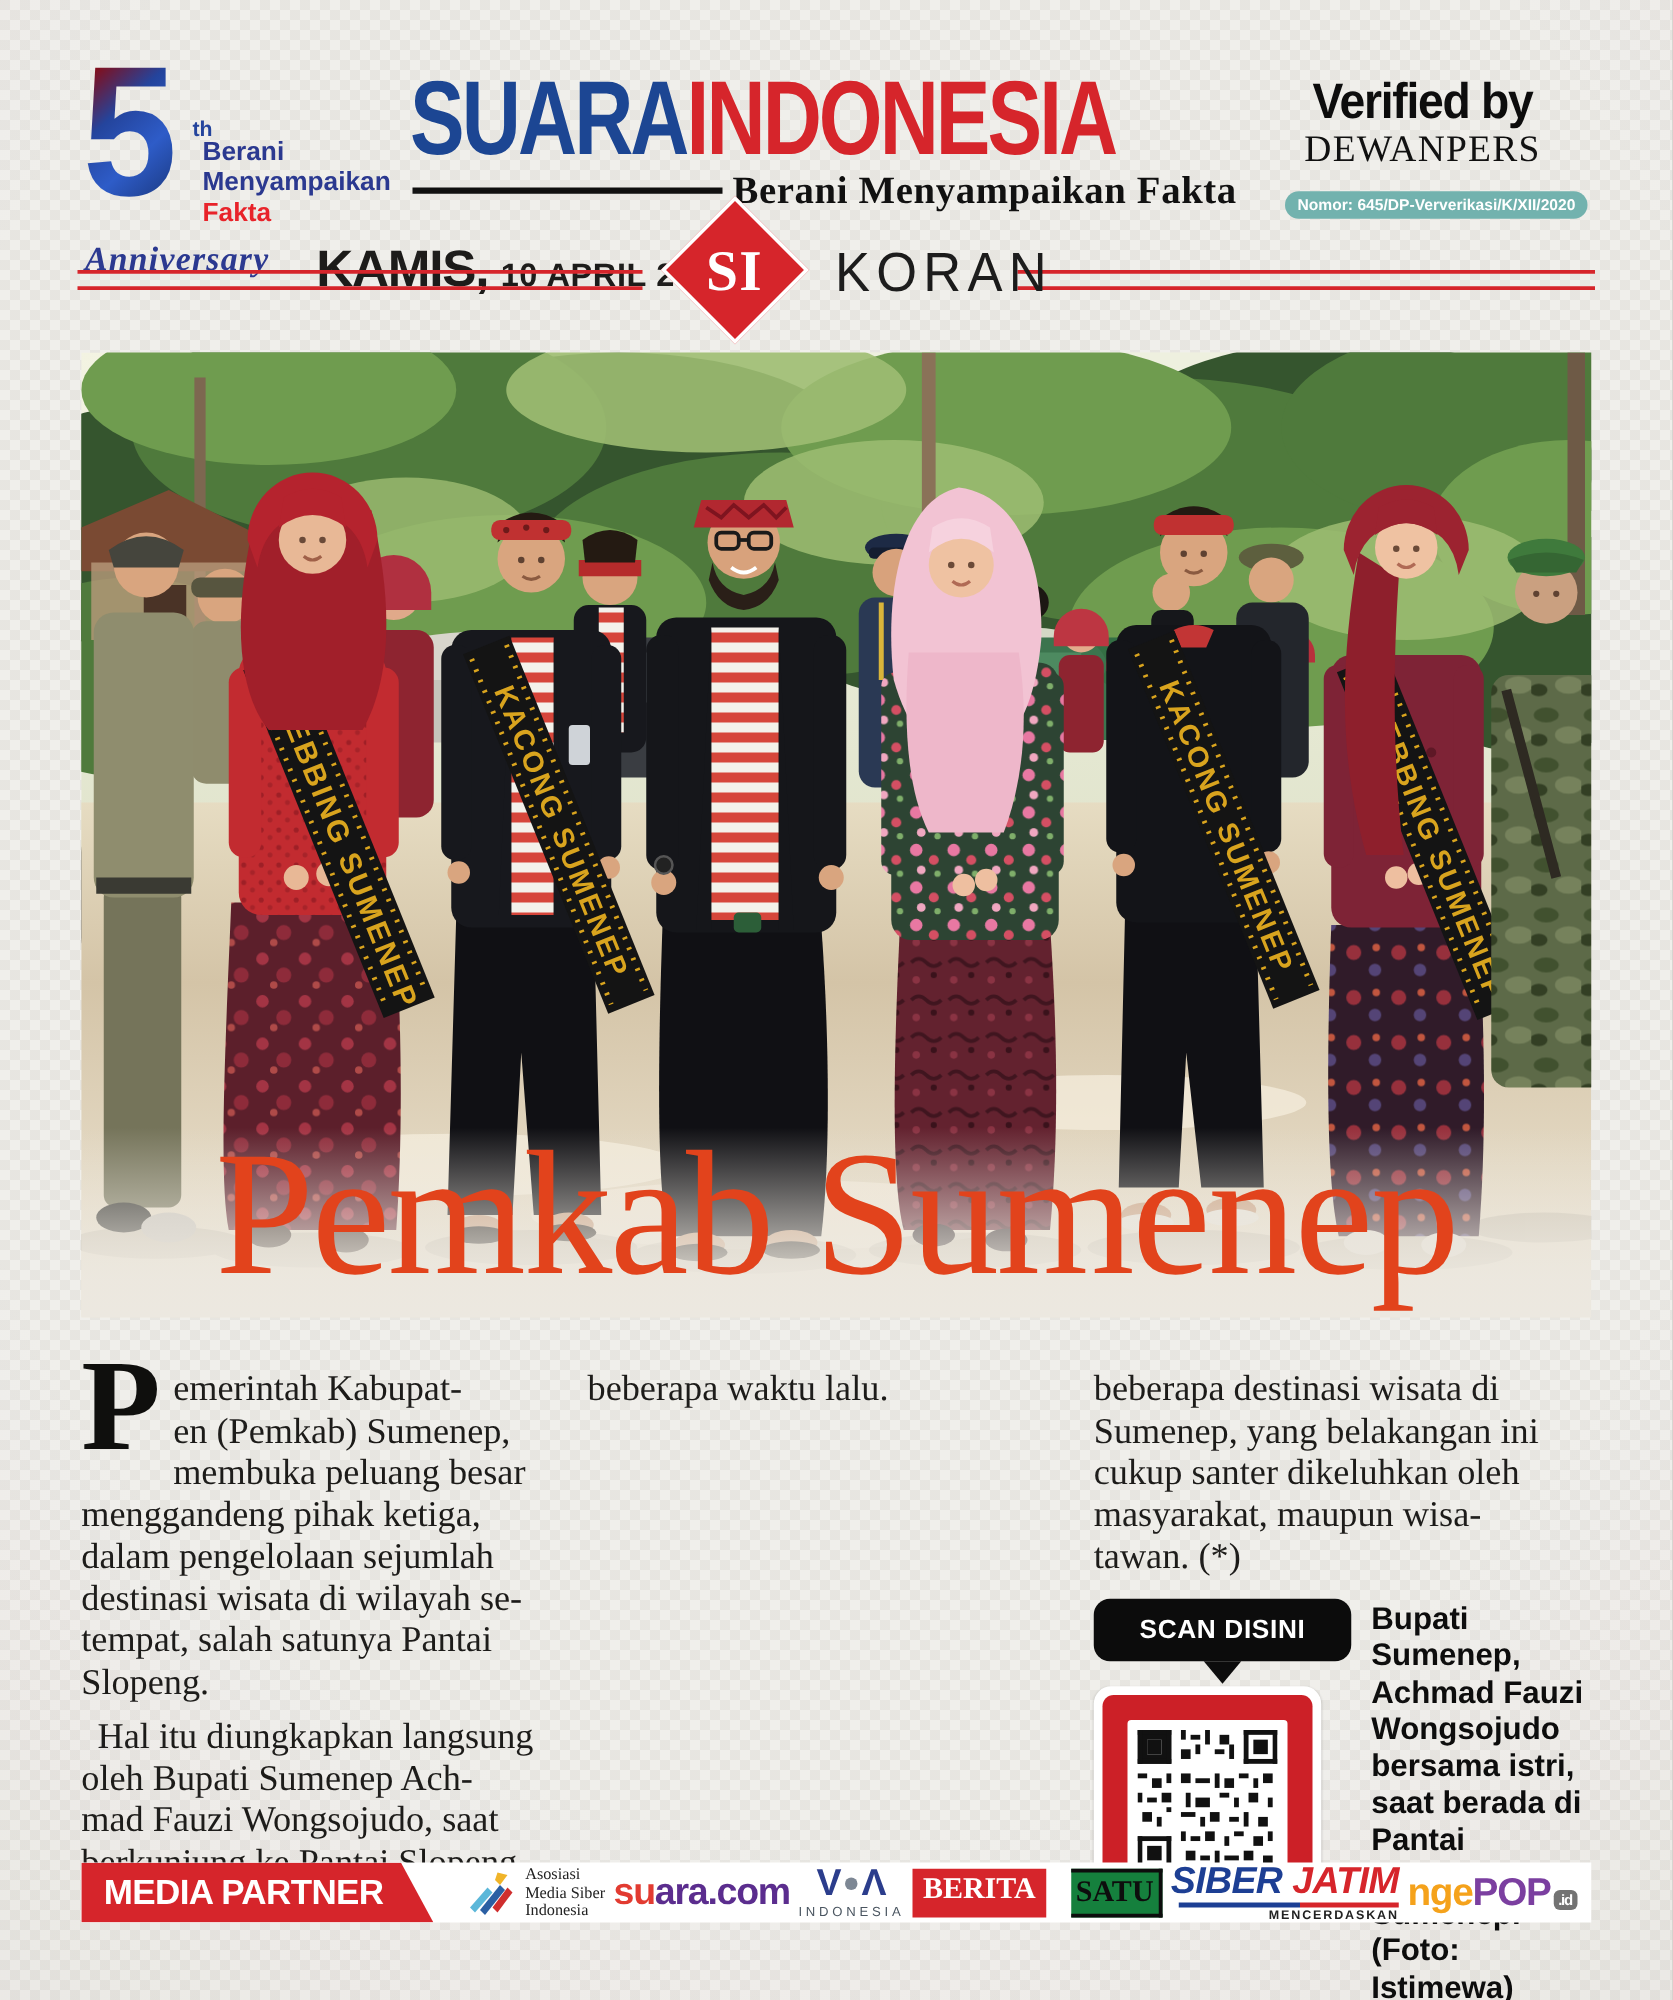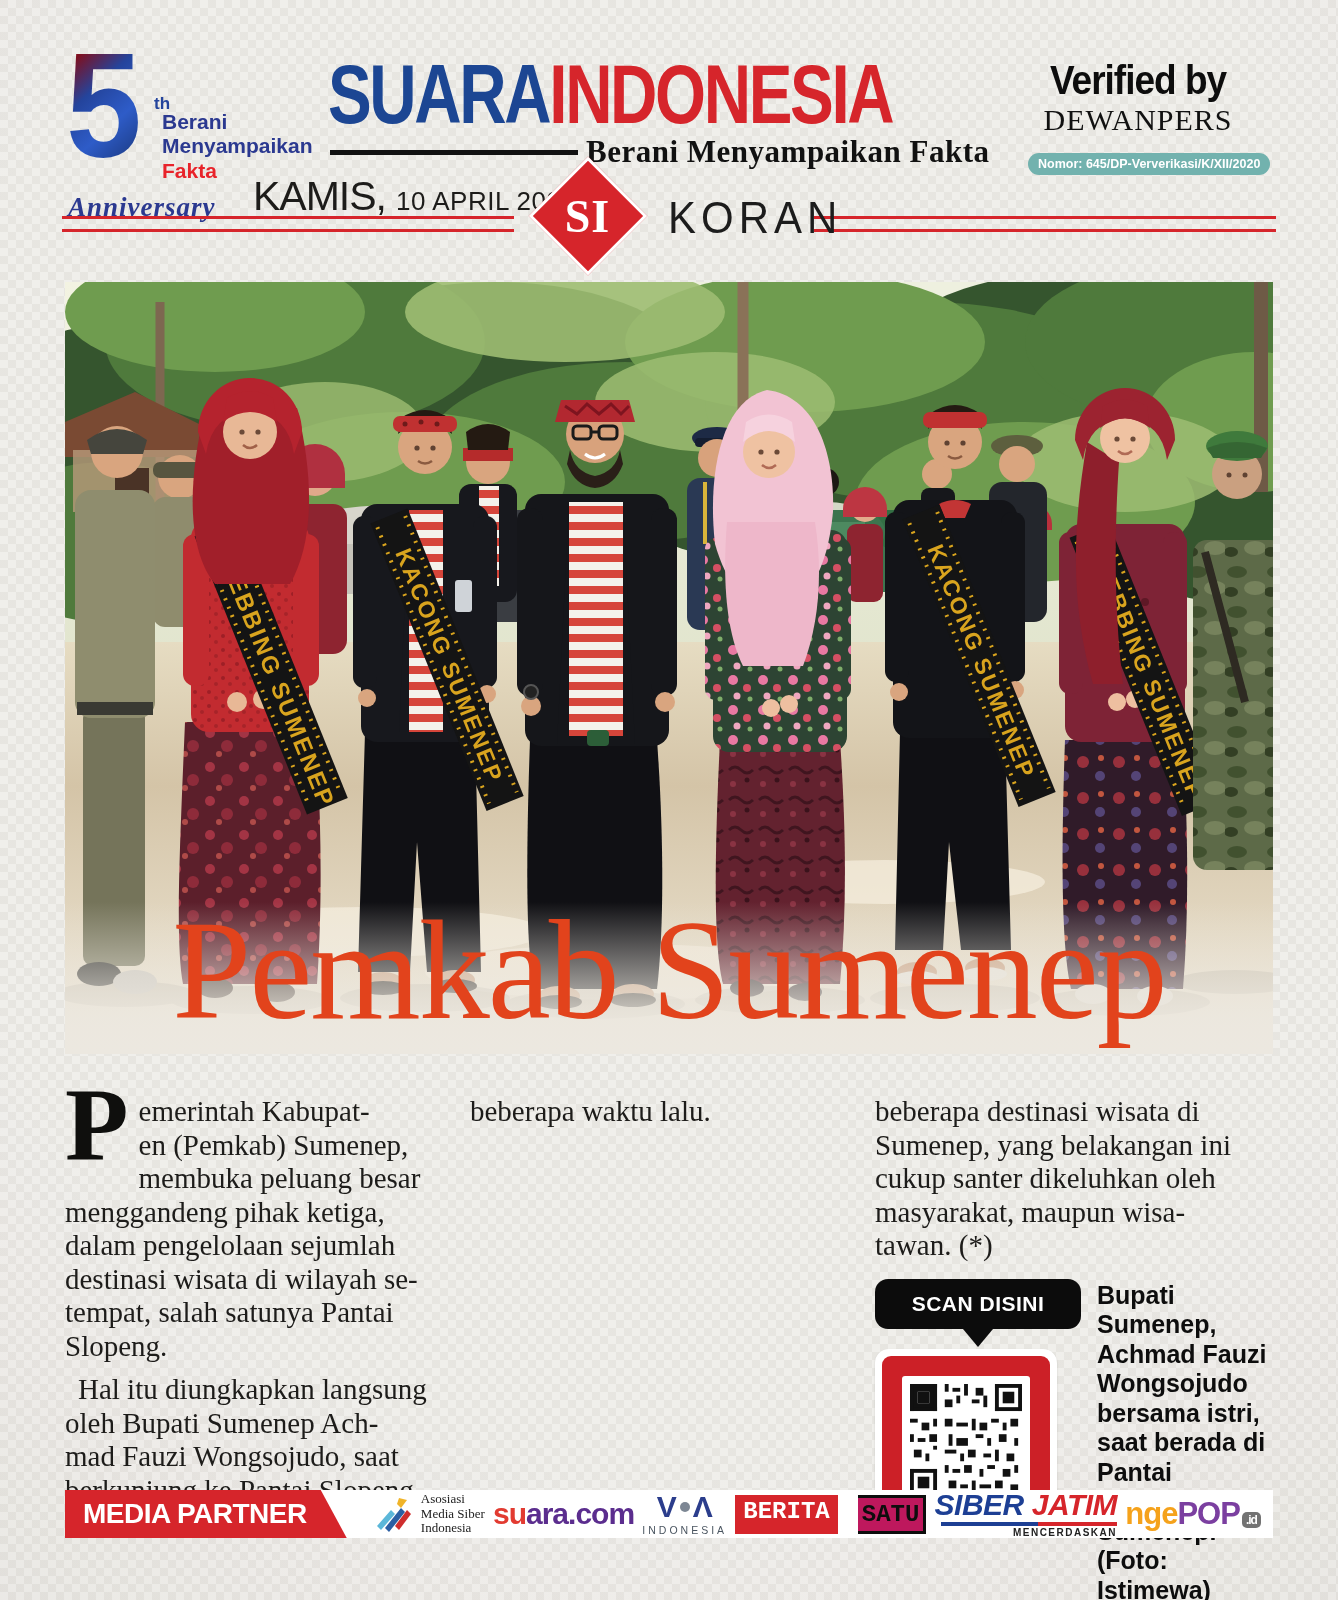--- a/index.html
+++ b/index.html
@@ -27,21 +27,21 @@
   .masthead{position:absolute;left:328px;top:56px;width:680px;}
   .masthead .big{font-family:"Liberation Sans",sans-serif;font-weight:bold;font-size:84px;line-height:.92;letter-spacing:-3px;transform:scaleX(.78);transform-origin:left;white-space:nowrap;}
   .masthead .big .w1{color:#1c4693;}
   .masthead .big .w2{color:#d6252b;}
   .mast-rule{position:absolute;left:330px;top:150px;width:248px;height:5px;background:#111;}
   .mast-tag{position:absolute;left:586px;top:134px;font-family:"Liberation Serif",serif;font-weight:bold;font-size:31px;color:#111;letter-spacing:.5px;white-space:nowrap;}
   .verified{position:absolute;left:1028px;top:62px;width:220px;text-align:center;}
   .verified .v1{font-family:"Liberation Sans",sans-serif;font-weight:bold;font-size:37px;letter-spacing:-1px;line-height:1;transform:scaleY(1.08);color:#0d0d0d;}
   .verified .v2{font-family:"Liberation Serif",serif;font-size:30px;letter-spacing:1px;color:#111;margin-top:4px;}
   .verified .badge{display:inline-block;margin-top:16px;background:#72b2ae;color:#fff;font-family:"Liberation Sans",sans-serif;font-weight:bold;font-size:12.5px;padding:4px 10px;border-radius:12px;white-space:nowrap;}
-  .dateline{position:absolute;left:253px;top:173px;display:flex;align-items:baseline;gap:10px;font-family:"Liberation Sans",sans-serif;font-weight:normal;}
+  .dateline{position:absolute;left:253px;top:192px;display:flex;align-items:baseline;gap:10px;font-family:"Liberation Sans",sans-serif;font-weight:bold;}
   .dateline .day{font-size:41px;letter-spacing:-1px;}
   .dateline .rest{font-size:26px;letter-spacing:.5px;}
   .redline{position:absolute;height:10px;border-top:3px solid #d6252b;border-bottom:3px solid #d6252b;}
   .rl-left{left:62px;top:216px;width:452px;}
   .rl-right{left:814px;top:216px;width:462px;}
   .si-diamond{position:absolute;left:546px;top:174px;width:78px;height:78px;background:#d6252b;border:3px solid #fff;transform:rotate(45deg);display:flex;align-items:center;justify-content:center;}
   .si-diamond span{transform:rotate(-45deg);color:#fff;font-family:"Liberation Serif",serif;font-weight:bold;font-size:46px;letter-spacing:1px;}
   .koran{position:absolute;left:668px;top:194px;font-family:"Liberation Sans",sans-serif;font-size:42px;letter-spacing:5px;color:#1c1c1c;transform:scaleY(1.05);}
   
   .photo{position:absolute;left:65px;top:282px;width:1208px;height:772px;}
@@ -74,23 +74,23 @@
     padding:0 40px 0 18px;clip-path:polygon(0 0,calc(100% - 26px) 0,100% 100%,0 100%);flex:none;}
   .partners{flex:1;display:flex;align-items:center;justify-content:space-around;padding:0 8px 0 24px;}
   .amsi{display:flex;align-items:center;gap:6px;}
   .amsi-text{font-family:"Liberation Serif",serif;font-size:13px;line-height:1.12;color:#222;white-space:pre-line;}
   .suara{font-family:"Liberation Sans",sans-serif;font-weight:bold;font-size:30px;letter-spacing:-1px;}
   .suara .p1{color:#e23b31;}.suara .p2{color:#5b2d8e;}
   .voa{text-align:center;line-height:1;}
   .voa .row{font-family:"Liberation Sans",sans-serif;font-weight:bold;font-size:30px;color:#2b3d8c;display:flex;align-items:center;gap:3px;justify-content:center;}
   .voa .dot{width:10px;height:10px;border-radius:50%;background:#7d8794;display:inline-block;}
   .voa .sub{font-family:"Liberation Sans",sans-serif;font-size:10.5px;letter-spacing:3px;color:#4a5560;margin-top:3px;}
-  .bsatu{display:flex;font-family:Liberation Mono, monospace;font-weight:bold;font-size:24px;}
+  .bsatu{display:flex;font-family:Liberation Serif, serif;font-weight:bold;font-size:24px;}
   .bsatu .b1{background:#d6252b;color:#fff;padding:3px 8px;}
-  .bsatu .b2{background:#be185d;color:#0d0d0d;padding:3px 4px;border:3px solid #0d0d0d;border-left:none;margin-left:20px;}
+  .bsatu .b2{background:#15803d;color:#0d0d0d;padding:3px 4px;border:3px solid #0d0d0d;border-left:none;margin-left:20px;}
   .sjatim{text-align:right;font-family:"Liberation Sans",sans-serif;font-weight:bold;font-style:italic;line-height:1;}
   .sjatim .row{font-size:30px;letter-spacing:-.5px;}
   .sjatim .s1{color:#1d3f94;}.sjatim .s2{color:#d6252b;margin-left:8px;}
   .sjatim .underbar{height:4px;background:linear-gradient(90deg,#1d3f94 55%,#d6252b 55%);margin:2px 0 2px 6px;}
   .sjatim .sub{font-size:10px;letter-spacing:1.5px;color:#222;font-style:normal;}
   .ngepop{font-family:Liberation Sans, sans-serif;font-weight:bold;font-size:31px;letter-spacing:-1px;display:flex;align-items:center;justify-content:space-between;}
   .ngepop .p1{color:#f5a21b;}.ngepop .p2{color:#7b3fa0;}
   .ngepop .suffix{font-size:12px;color:#fff;background:#737373;border-radius:5px;padding:1px 4px;margin-left:2px;align-self:flex-end;margin-bottom:4px;}
 </style>
 </head>

